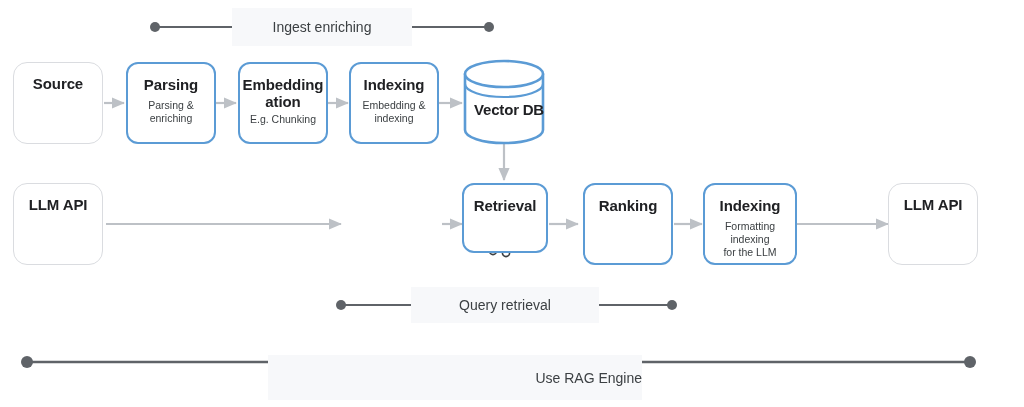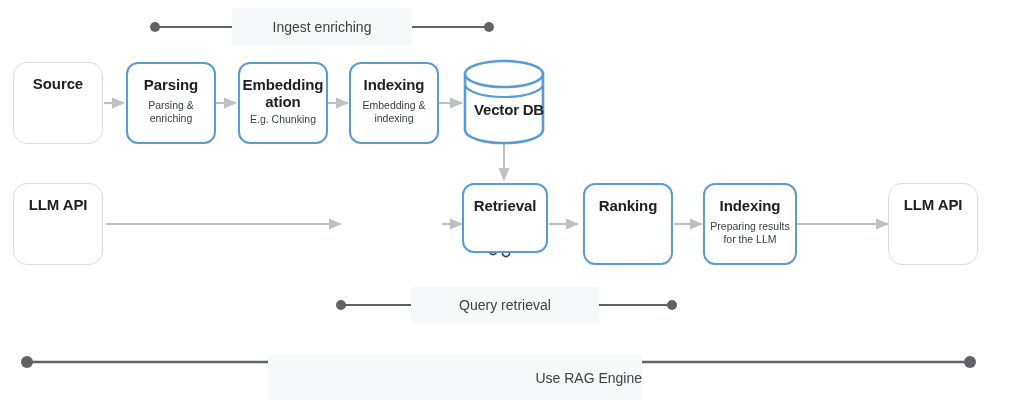--- a/index.html
+++ b/index.html
@@ -239,21 +239,21 @@
   <div class="node accent" style="left:462px;top:183px;width:86px;height:70px;">
     <div class="title">Retrieval</div>
   </div>
 
   <div class="node accent" style="left:583px;top:183px;width:90px;height:82px;">
     <div class="title">Ranking</div>
   </div>
 
   <div class="node accent" style="left:703px;top:183px;width:94px;height:82px;">
     <div class="title">Indexing</div>
-    <div class="sub" style="white-space:pre-line;">Preparing results
+    <div class="sub" style="white-space:pre-line;">Formatting indexing
 for the LLM</div>
   </div>
 
   <div class="node plain" style="left:888px;top:183px;width:90px;height:82px;">
     <div class="title">LLM API</div>
   </div>
 
 </div>
 
 </body></html>

